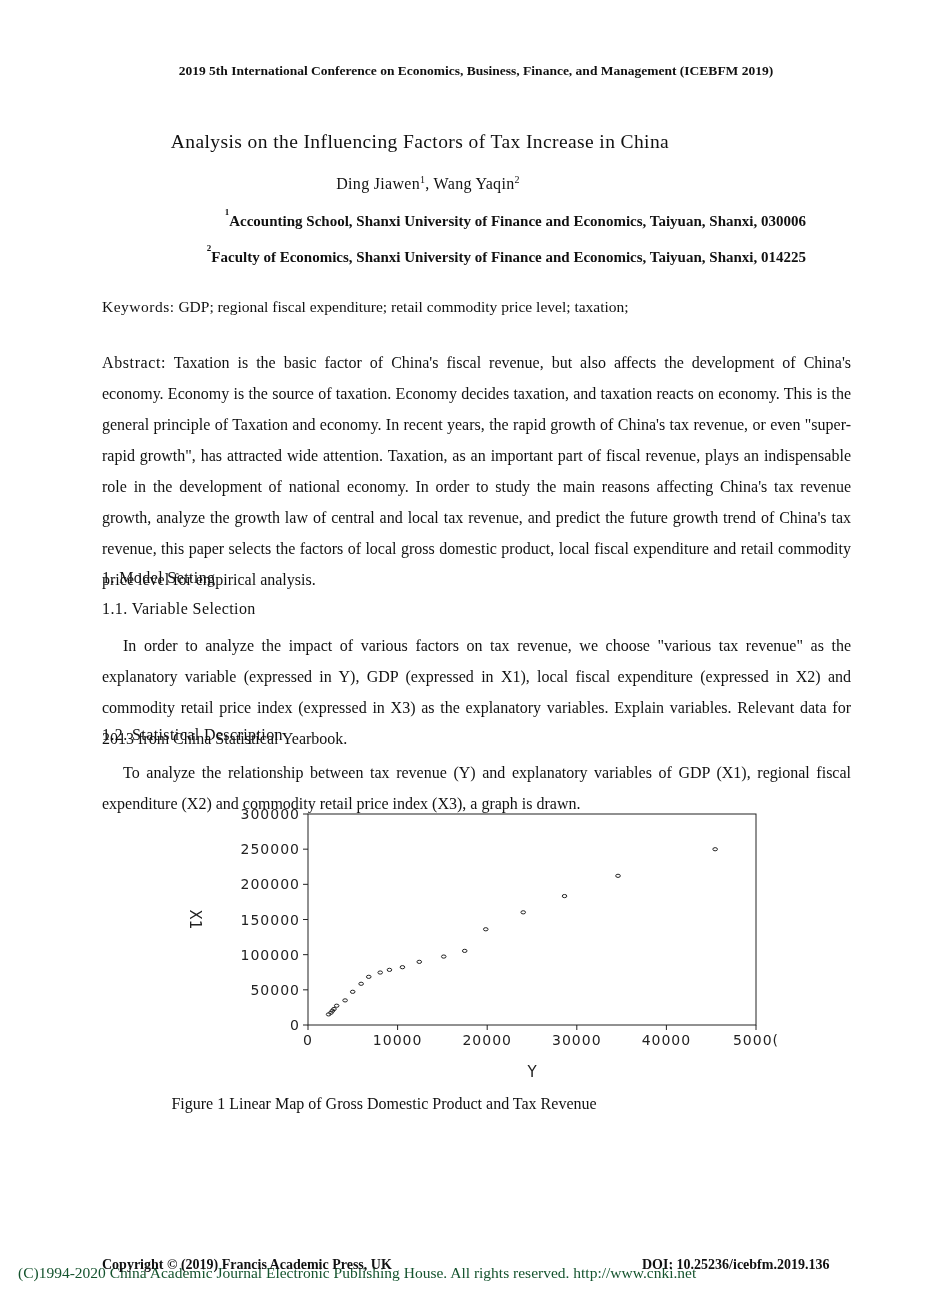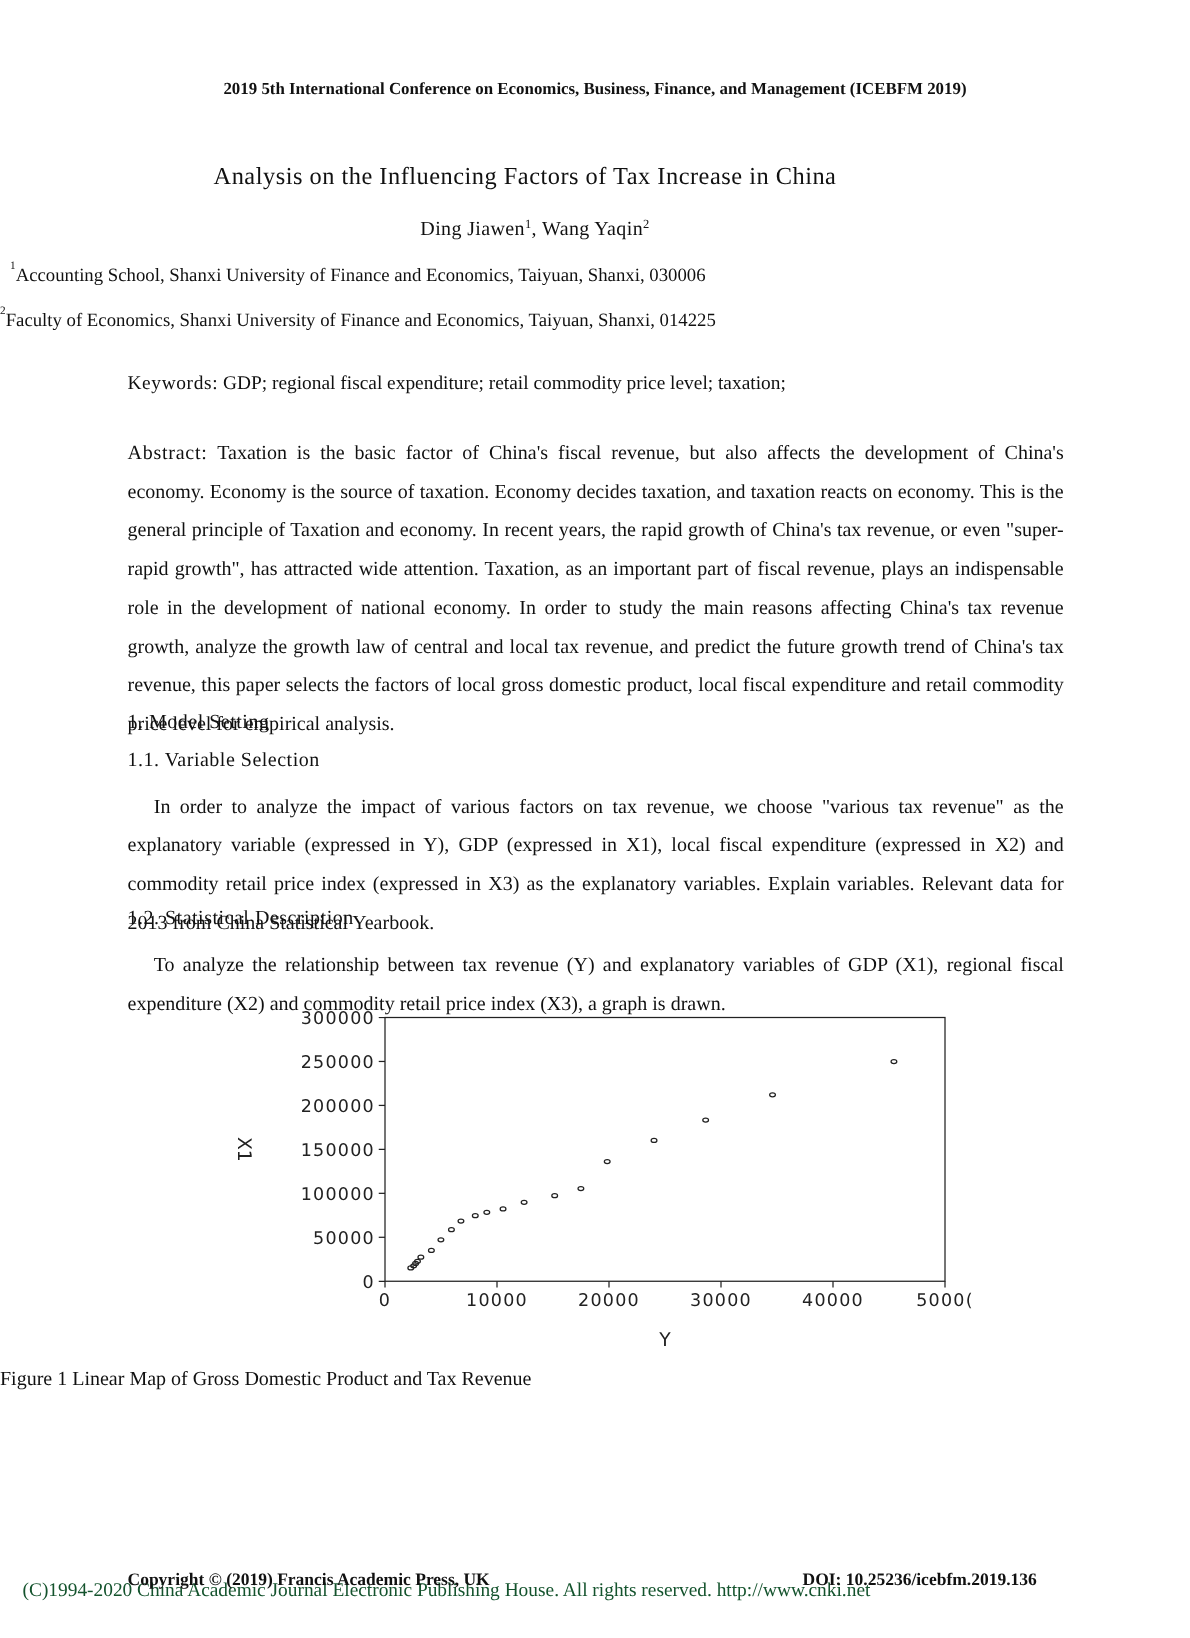--- a/index.html
+++ b/index.html
@@ -1,39 +1,39 @@
 <!DOCTYPE html>
 <html><head>
 <meta charset="utf-8">
 <style>
   html, body { margin: 0; padding: 0; background: #fff; }
   body { width: 952px; height: 1310px; position: relative; font-family: "Liberation Serif", serif; color: #111; overflow: hidden; }
   .abs { position: absolute; }
   .conf { top: 63px; left: 0; width: 952px; text-align: center; font-weight: bold; font-size: 13.5px; }
   .title { top: 131px; left: 0; width: 840px; text-align: center; font-size: 19.5px; letter-spacing: 0.4px; }
   .authors { top: 174px; left: 0; width: 856px; text-align: center; font-size: 16px; letter-spacing: 0.3px; }
-  .aff { left: 0; width: 806px; text-align: left; font-size: 15px; }
+  .aff { left: 0; width: 806px; text-align: right; font-size: 15px; font-weight: bold; }
   .aff1 { top: 213px; padding-left: 8px; box-sizing: border-box; }
   .aff2 { top: 249px; }
   .aff sup { position: relative; top: -6px; font-size: 9px; vertical-align: top; }
   .authors sup { font-size: 10px; }
   .kw { top: 298px; left: 102px; font-size: 15.5px; }
   .kw .lab { letter-spacing: 0.5px; margin-top: 19px; }
   .para { left: 102px; width: 749px; font-size: 16px; line-height: 31px; text-align: justify; }
   .abstract { top: 347px; }
   .abstract .lab { letter-spacing: 0.6px; }
   .h { left: 102px; font-size: 16px; letter-spacing: 0.4px; }
   .h1 { top: 569px; }
   .h11 { top: 600px; }
   .p1 { top: 630px; text-indent: 21px; }
   .h12 { top: 726px; }
   .p2 { top: 757px; text-indent: 21px; }
   .chart { top: 800px; left: 170px; width: 620px; height: 290px; }
   .chart svg text { font-family: "DejaVu Sans", sans-serif; }
-  .caption { top: 1095px; left: 0; width: 768px; text-align: left; font-size: 16px; }
+  .caption { top: 1095px; left: 0; width: 768px; text-align: center; font-size: 16px; }
   .footer-left { top: 1257px; left: 102px; font-weight: bold; font-size: 14px; }
   .footer-right { top: 1257px; left: 642px; font-weight: bold; font-size: 14px; }
   .watermark { top: 1264px; left: 18px; font-size: 15.5px; color: #14532d; white-space: nowrap; }
 </style>
 </head>
 <body>
 
 <div class="abs conf">2019 5th International Conference on Economics, Business, Finance, and Management (ICEBFM 2019)</div>
 
 <div class="abs title">Analysis on the Influencing Factors of Tax Increase in China</div>

